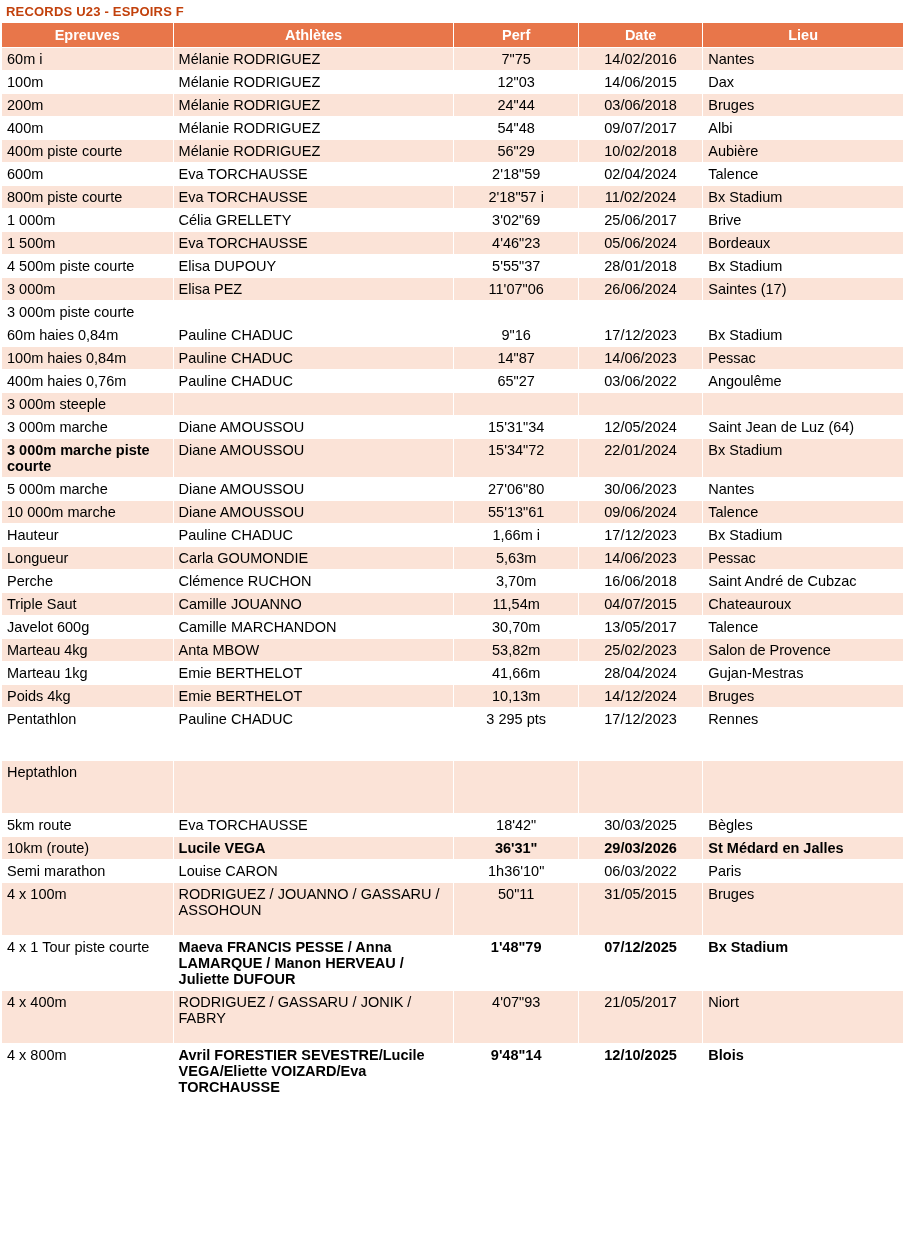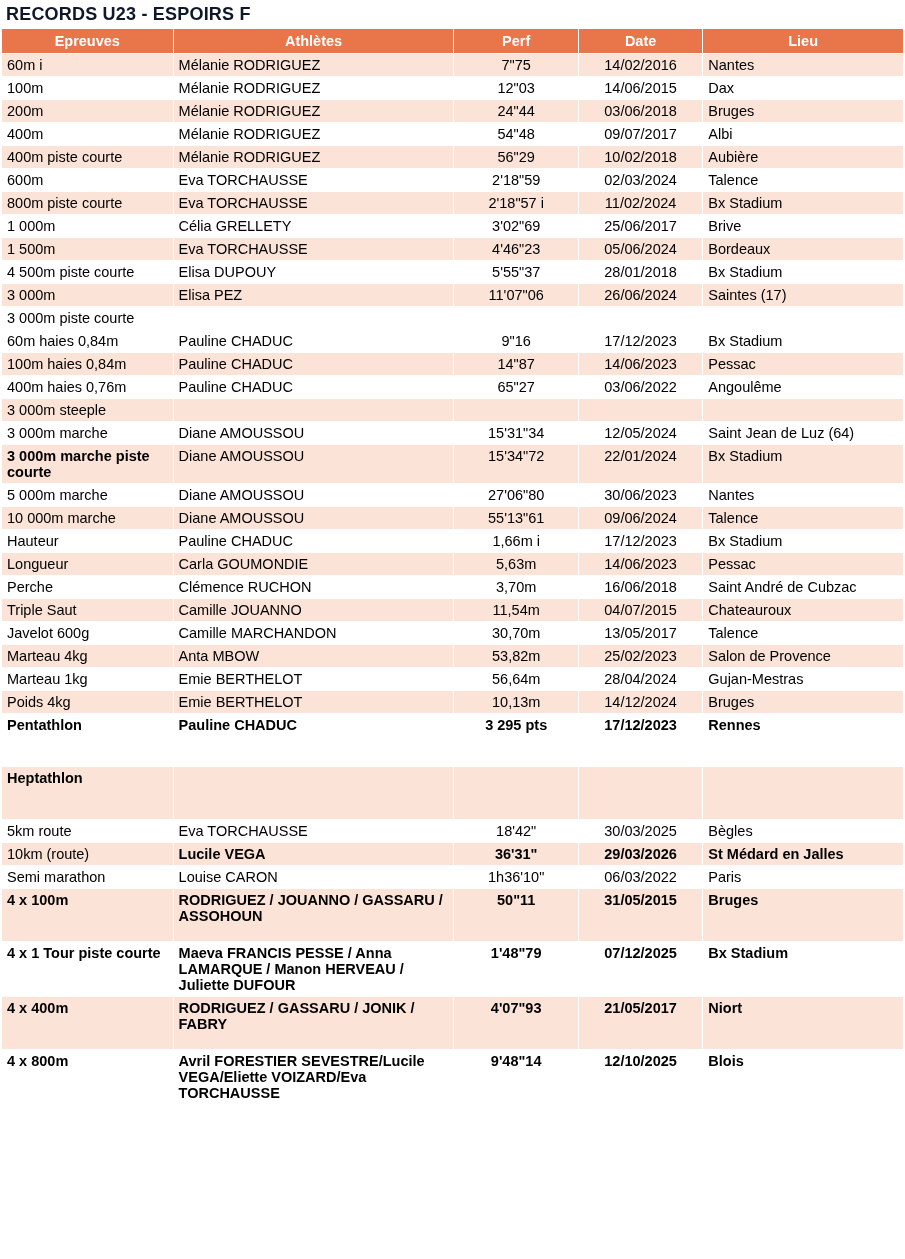--- a/index.html
+++ b/index.html
@@ -12,23 +12,23 @@
     font-family: "Liberation Sans", sans-serif;
   }
   #page {
     width: 905px;
     min-height: 1259px;
     position: relative;
     box-sizing: border-box;
     padding: 0;
   }
   .doc-title {
-    color: #0f172a;
+    color: #c2410c;
     font-weight: bold;
-    font-size: 18px;
+    font-size: 13px;
     padding: 4px 4px 3px 6px;
     letter-spacing: 0.2px;
   }
   table.records {
     border-collapse: collapse;
     width: 903px;
     margin-left: 1px;
     table-layout: fixed;
   }
   table.records th, table.records td {
@@ -55,21 +55,21 @@
   td.c-athlete { text-align: left; }
   td.c-perf { text-align: center; }
   td.c-date { text-align: center; }
   td.c-lieu { text-align: left; }
   td.bold { font-weight: bold; }
   .col-epreuve { width: 171px; }
   .col-athlete { width: 280px; }
   .col-perf { width: 124px; }
   .col-date { width: 124px; }
   .col-lieu { width: 200px; }
-  tr.h-tall td { height: 46px; font-weight: bold; }
+  tr.h-tall td { height: 46px; }
   .smallish { font-size: 14px; font-weight: bold; }
 </style>
 </head>
 <body>
 
 <div id="page">
 
   <div class="doc-title">RECORDS U23 - ESPOIRS F</div>
 
   <table class="records">
@@ -122,21 +122,21 @@
           <td class="c-epreuve">400m piste courte</td>
           <td class="c-athlete">Mélanie RODRIGUEZ</td>
           <td class="c-perf">56"29</td>
           <td class="c-date">10/02/2018</td>
           <td class="c-lieu">Aubière</td>
         </tr>
         <tr class="even">
           <td class="c-epreuve">600m</td>
           <td class="c-athlete">Eva TORCHAUSSE</td>
           <td class="c-perf">2'18"59</td>
-          <td class="c-date">02/03/2024</td>
+          <td class="c-date">02/04/2024</td>
           <td class="c-lieu">Talence</td>
         </tr>
         <tr class="odd">
           <td class="c-epreuve">800m piste courte</td>
           <td class="c-athlete">Eva TORCHAUSSE</td>
           <td class="c-perf">2'18"57 i</td>
           <td class="c-date">11/02/2024</td>
           <td class="c-lieu">Bx Stadium</td>
         </tr>
         <tr class="even">
@@ -268,21 +268,21 @@
         <tr class="odd">
           <td class="c-epreuve">Marteau 4kg</td>
           <td class="c-athlete">Anta MBOW</td>
           <td class="c-perf">53,82m</td>
           <td class="c-date">25/02/2023</td>
           <td class="c-lieu">Salon de Provence</td>
         </tr>
         <tr class="even">
           <td class="c-epreuve">Marteau 1kg</td>
           <td class="c-athlete">Emie BERTHELOT</td>
-          <td class="c-perf">56,64m</td>
+          <td class="c-perf">41,66m</td>
           <td class="c-date">28/04/2024</td>
           <td class="c-lieu">Gujan-Mestras</td>
         </tr>
         <tr class="odd">
           <td class="c-epreuve">Poids 4kg</td>
           <td class="c-athlete">Emie BERTHELOT</td>
           <td class="c-perf">10,13m</td>
           <td class="c-date">14/12/2024</td>
           <td class="c-lieu">Bruges</td>
         </tr>

